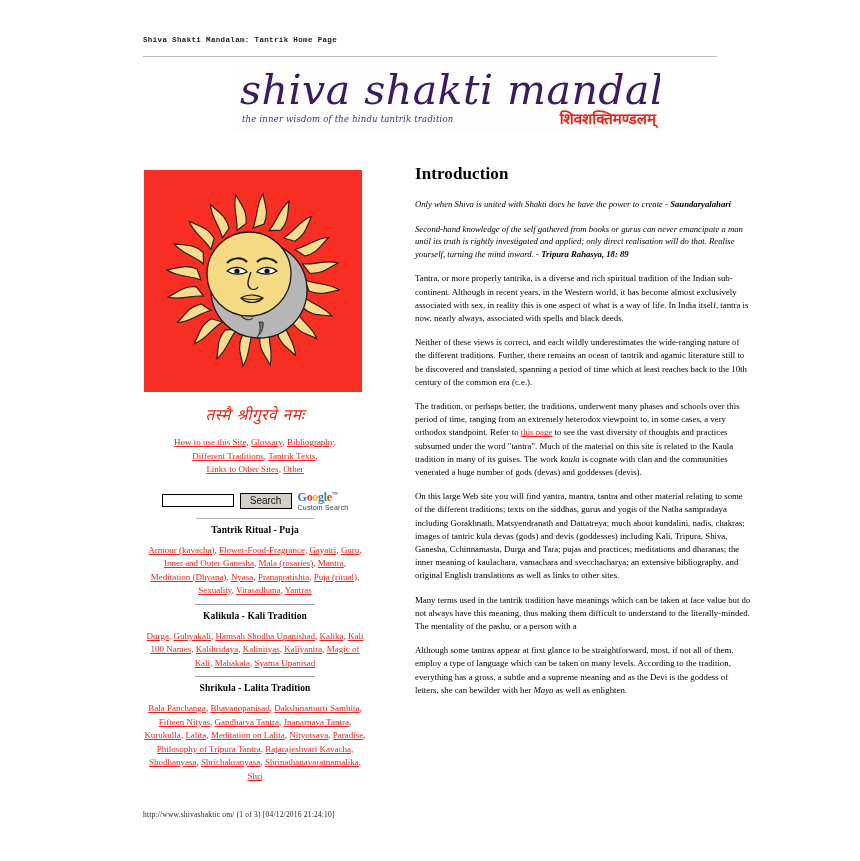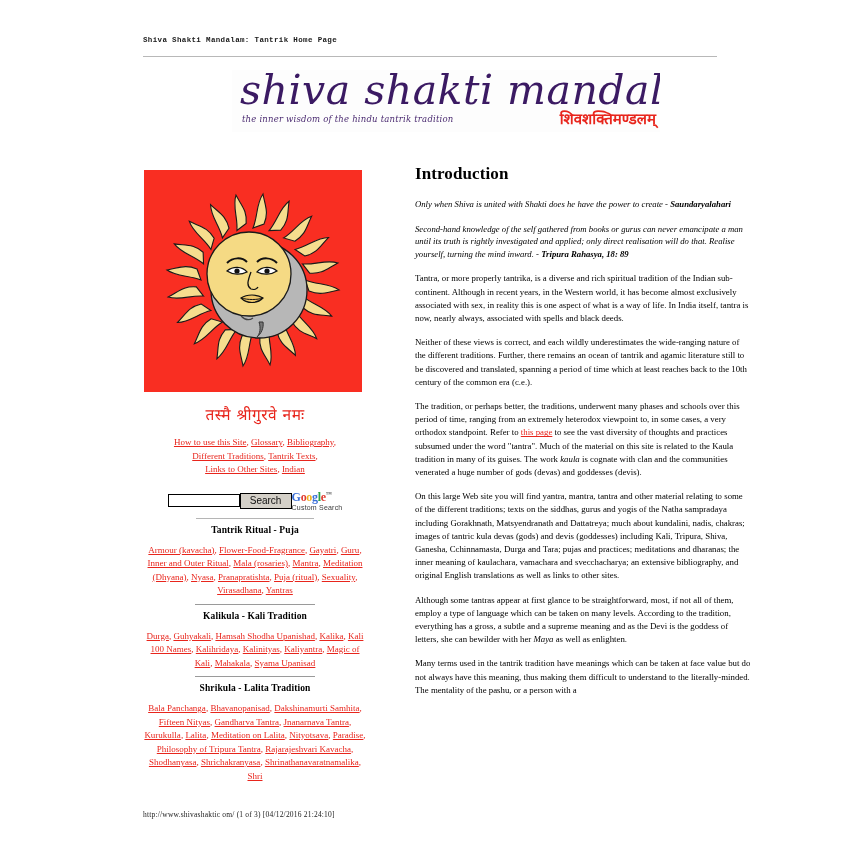--- a/index.html
+++ b/index.html
@@ -108,20 +108,21 @@
     overflow: hidden;
   }
   .sun-svg { display:block; }
 
   
   .mantra-box {
     margin-top: 8px;
     text-align: center;
     background: #ffffff;
     padding: 3px 0 2px 0;
+    font-style: italic;
   }
   .mantra {
     font-family: "DejaVu Sans", sans-serif;
     font-size: 15.5px;
     color: #e8251c;
     letter-spacing: 0.5px;
   }
 
   
   .linkblock {
@@ -149,20 +150,21 @@
     background: #9a9a9a;
     margin: 6px auto 4px auto;
   }
 
   
   .search-row {
     margin-top: 14px;
     display: flex;
     align-items: center;
     justify-content: center;
+    gap: 6px;
   }
   .search-input {
     width: 72px;
     height: 13px;
     border: 1px solid #000000;
     background: #ffffff;
     font-family: "Liberation Sans", sans-serif;
     font-size: 9px;
     padding: 0 2px;
     box-sizing: border-box;
@@ -353,37 +355,37 @@
         <path d="M6,42 C8,48 7,54 4,57 C8,54 11,48 10,42 Z" fill="#777" stroke="#333" stroke-width="1"></path>
       </g>
     </svg>
   </div>
 
   <div class="mantra-box">
     <span class="mantra">तस्मै श्रीगुरवे नमः</span>
   </div>
 
   <div class="linkblock">
-    <a href="#">How to use this Site</a><span>, </span><a href="#">Glossary</a><span>, </span><a href="#">Bibliography</a><span>,<br></span><a href="#">Different Traditions</a><span>, </span><a href="#">Tantrik Texts</a><span>,<br></span><a href="#">Links to Other Sites</a><span>, </span><a href="#">Indian</a>
+    <a href="#">How to use this Site</a><span>, </span><a href="#">Glossary</a><span>, </span><a href="#">Bibliography</a><span>,<br></span><a href="#">Different Traditions</a><span>, </span><a href="#">Tantrik Texts</a><span>,<br></span><a href="#">Links to Other Sites</a><span>, </span><a href="#">Other</a>
   </div>
 
   <div class="search-row">
     <input class="search-input" type="text" placeholder="" style="">
     <button class="search-btn">Search</button>
     <div class="gcs">
       <div class="gcs-logo"><span class="g1">G</span><span class="o1">o</span><span class="o2">o</span><span class="g2">g</span><span class="l">l</span><span class="e">e</span><span class="tm">™</span></div>
       <div class="gcs-sub">Custom Search</div>
     </div>
   </div>
   <div class="hr-search"></div>
 
   <div class="sec-title">Tantrik Ritual - Puja</div>
   <div class="linkblock">
     <a href="#">Armour (kavacha)</a>, <a href="#">Flower-Food-Fragrance</a>, <a href="#">Gayatri</a>,
-    <a href="#">Guru</a>, <a href="#">Inner and Outer Ritual</a>, <a href="#">Mala (rosaries)</a>, <a href="#">Mantra</a>,
+    <a href="#">Guru</a>, <a href="#">Inner and Outer Ganesha</a>, <a href="#">Mala (rosaries)</a>, <a href="#">Mantra</a>,
     <a href="#">Meditation (Dhyana)</a>, <a href="#">Nyasa</a>, <a href="#">Pranapratishta</a>, <a href="#">Puja (ritual)</a>, <a href="#">Sexuality</a>, <a href="#">Virasadhana</a>, <a href="#">Yantras</a>
   </div>
   <div class="hr-thin"></div>
 
   <div class="sec-title">Kalikula - Kali Tradition</div>
   <div class="linkblock">
     <a href="#">Durga</a>, <a href="#">Guhyakali</a>, <a href="#">Hamsah Shodha Upanishad</a>, <a href="#">Kalika</a>,
     <a href="#">Kali 100 Names</a>, <a href="#">Kalihridaya</a>, <a href="#">Kalinityas</a>, <a href="#">Kaliyantra</a>,
     <a href="#">Magic of Kali</a>, <a href="#">Mahakala</a>, <a href="#">Syama Upanisad</a>
   </div>
@@ -407,18 +409,18 @@
   <p class="quote"><span>Second-hand knowledge of the self gathered from books or gurus can never emancipate a man until its truth is rightly investigated and applied; only direct realisation will do that. Realise yourself, turning the mind inward. - </span><b>Tripura Rahasya, 18: 89</b></p>
 
   <p class="para">Tantra, or more properly tantrika, is a diverse and rich spiritual tradition of the Indian sub-continent. Although in recent years, in the Western world, it has become almost exclusively associated with sex, in reality this is one aspect of what is a way of life. In India itself, tantra is now, nearly always, associated with spells and black deeds.</p>
 
   <p class="para">Neither of these views is correct, and each wildly underestimates the wide-ranging nature of the different traditions. Further, there remains an ocean of tantrik and agamic literature still to be discovered and translated, spanning a period of time which at least reaches back to the 10th century of the common era (c.e.).</p>
 
   <p class="para"><span>The tradition, or perhaps better, the traditions, underwent many phases and schools over this period of time, ranging from an extremely heterodox viewpoint to, in some cases, a very orthodox standpoint. Refer to </span><a href="#">this page</a><span> to see the vast diversity of thoughts and practices subsumed under the word "tantra". Much of the material on this site is related to the Kaula tradition in many of its guises. The work </span><i>kaula</i><span> is cognate with clan and the communities venerated a huge number of gods (devas) and goddesses (devis).</span></p>
 
   <p class="para">On this large Web site you will find yantra, mantra, tantra and other material relating to some of the different traditions; texts on the siddhas, gurus and yogis of the Natha sampradaya including Gorakhnath, Matsyendranath and Dattatreya; much about kundalini, nadis, chakras; images of tantric kula devas (gods) and devis (goddesses) including Kali, Tripura, Shiva, Ganesha, Cchinnamasta, Durga and Tara; pujas and practices; meditations and dharanas; the inner meaning of kaulachara, vamachara and svecchacharya; an extensive bibliography, and original English translations as well as links to other sites.</p>
 
+  <p class="para">Many terms used in the tantrik tradition have meanings which can be taken at face value but do not always have this meaning, thus making them difficult to understand to the literally-minded. The mentality of the pashu, or a person with a</p>
+
   <p class="para"><span>Although some tantras appear at first glance to be straightforward, most, if not all of them, employ a type of language which can be taken on many levels. According to the tradition, everything has a gross, a subtle and a supreme meaning and as the Devi is the goddess of letters, she can bewilder with her </span><i>Maya</i><span> as well as enlighten.</span></p>
-
-  <p class="para">Many terms used in the tantrik tradition have meanings which can be taken at face value but do not always have this meaning, thus making them difficult to understand to the literally-minded. The mentality of the pashu, or a person with a</p>
 </div>
 
 <div class="footer">http://www.shivashaktic om/ (1 of 3) [04/12/2016 21:24:10]</div>
 
 </body></html>

